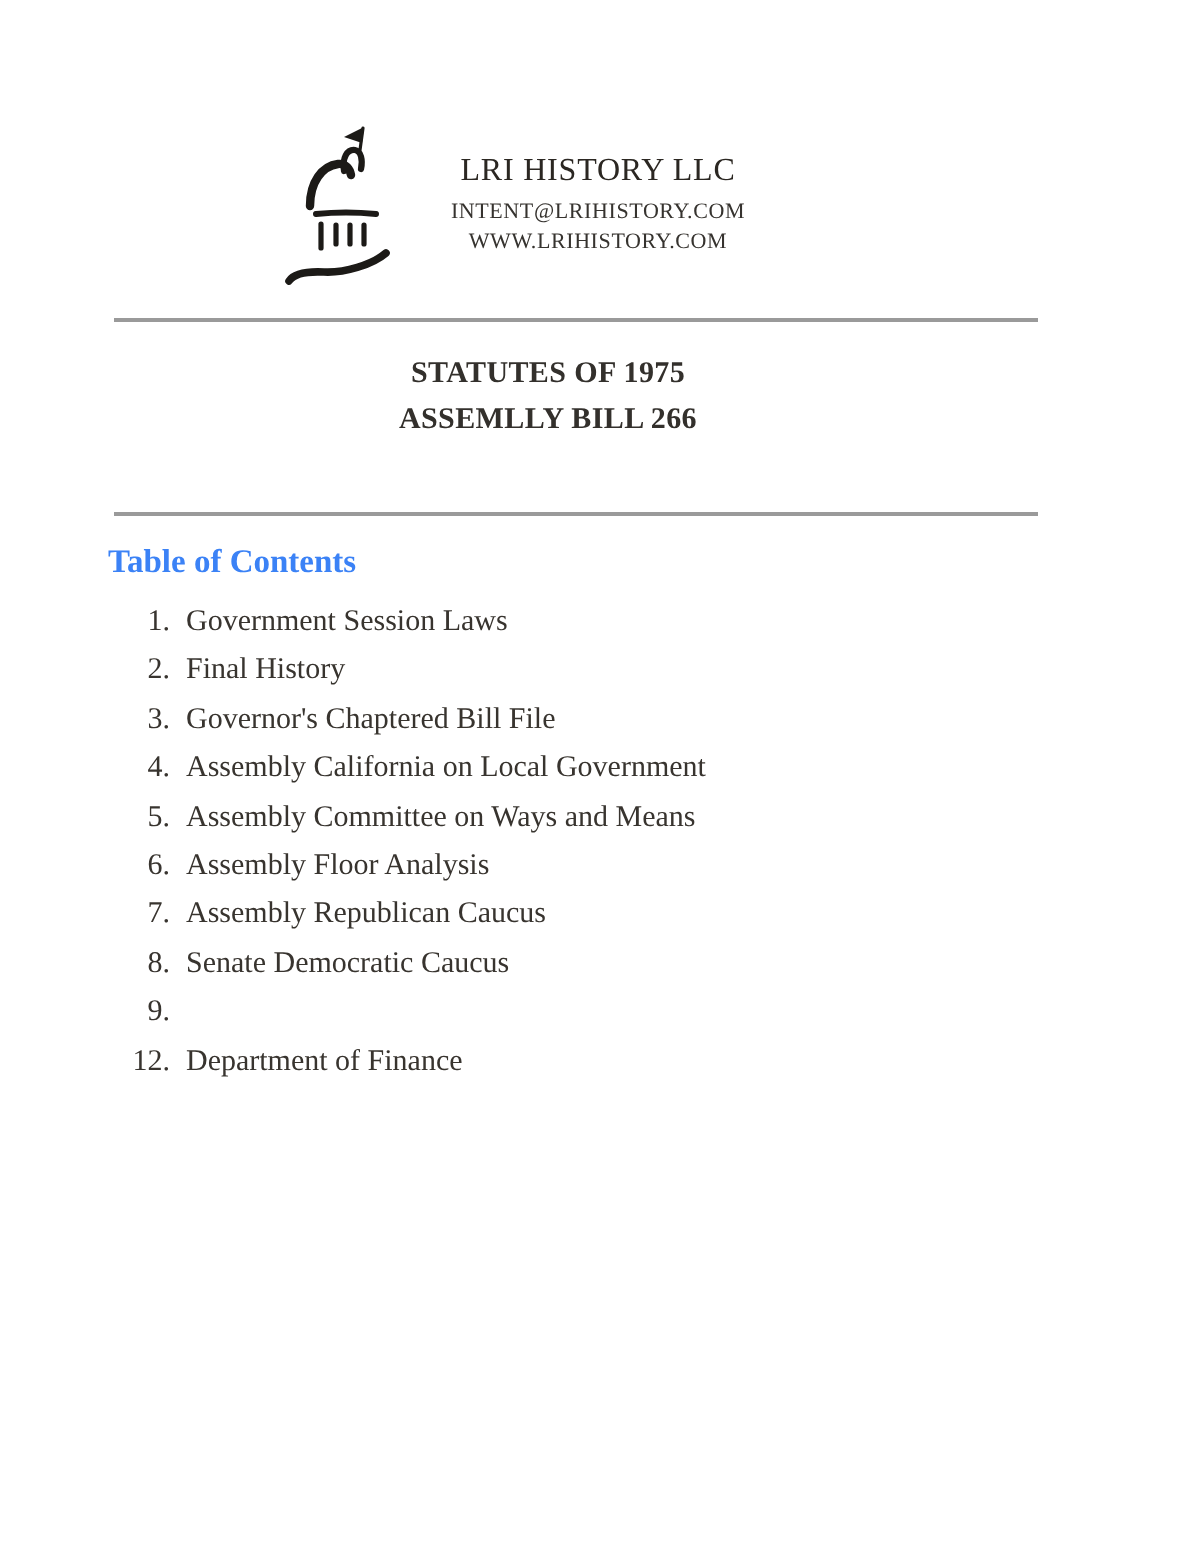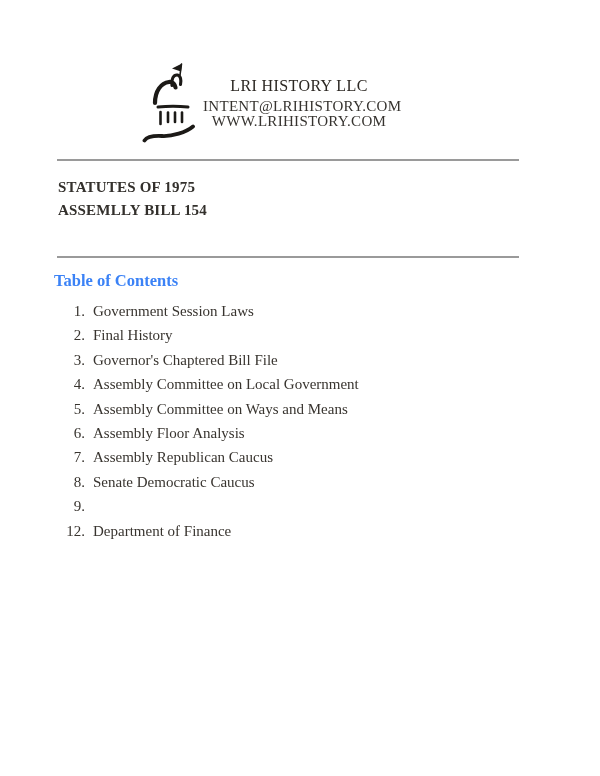--- a/index.html
+++ b/index.html
@@ -31,21 +31,21 @@
   }
   .company-name {
     font-size: 16px;
     line-height: 17px;
     letter-spacing: 0.4px;
     color: #2b2722;
     margin-bottom: 5px;
     white-space: nowrap;
   }
   .contact-line {
-    font-size: 15px;
+    font-size: 11px;
     line-height: 14.6px;
     letter-spacing: 0.3px;
     color: #36332f;
     white-space: nowrap;
   }
 
   
   .rule {
     position: absolute;
     left: 57px;
@@ -55,21 +55,21 @@
   }
   .rule-top { top: 159px; }
   .rule-bottom { top: 256px; }
 
   
   .ref-block {
     position: absolute;
     left: 58px;
     top: 176px;
     width: 432px;
-    text-align: left;
+    text-align: center;
   }
   .ref-line {
     font-weight: bold;
     font-size: 15px;
     line-height: 23.3px;
     letter-spacing: 0.2px;
     color: #33302c;
     white-space: pre-wrap;
   }
 
@@ -135,21 +135,21 @@
   <div class="company-block">
     <div class="company-name">LRI HISTORY LLC</div>
     <div class="contact-line">INTENT@LRIHISTORY.COM</div>
     <div class="contact-line">WWW.LRIHISTORY.COM</div>
   </div>
 
   <div class="rule rule-top"></div>
 
   <div class="ref-block">
     <div class="ref-line">STATUTES OF 1975</div>
-    <div class="ref-line">ASSEMLLY BILL 154</div>
+    <div class="ref-line">ASSEMLLY BILL 266</div>
   </div>
 
   <div class="rule rule-bottom"></div>
 
   <h2 class="toc-title">Table of Contents</h2>
 
   <ol class="toc-list">
     <li class="toc-row">
       <span class="toc-num">1.</span>
       <span class="toc-label">Government Session Laws</span>
@@ -157,21 +157,21 @@
     <li class="toc-row">
       <span class="toc-num">2.</span>
       <span class="toc-label">Final History</span>
     </li>
     <li class="toc-row">
       <span class="toc-num">3.</span>
       <span class="toc-label">Governor's Chaptered Bill File</span>
     </li>
     <li class="toc-row">
       <span class="toc-num">4.</span>
-      <span class="toc-label">Assembly Committee on Local Government</span>
+      <span class="toc-label">Assembly California on Local Government</span>
     </li>
     <li class="toc-row">
       <span class="toc-num">5.</span>
       <span class="toc-label">Assembly Committee on Ways and Means</span>
     </li>
     <li class="toc-row">
       <span class="toc-num">6.</span>
       <span class="toc-label">Assembly Floor Analysis</span>
     </li>
     <li class="toc-row">

